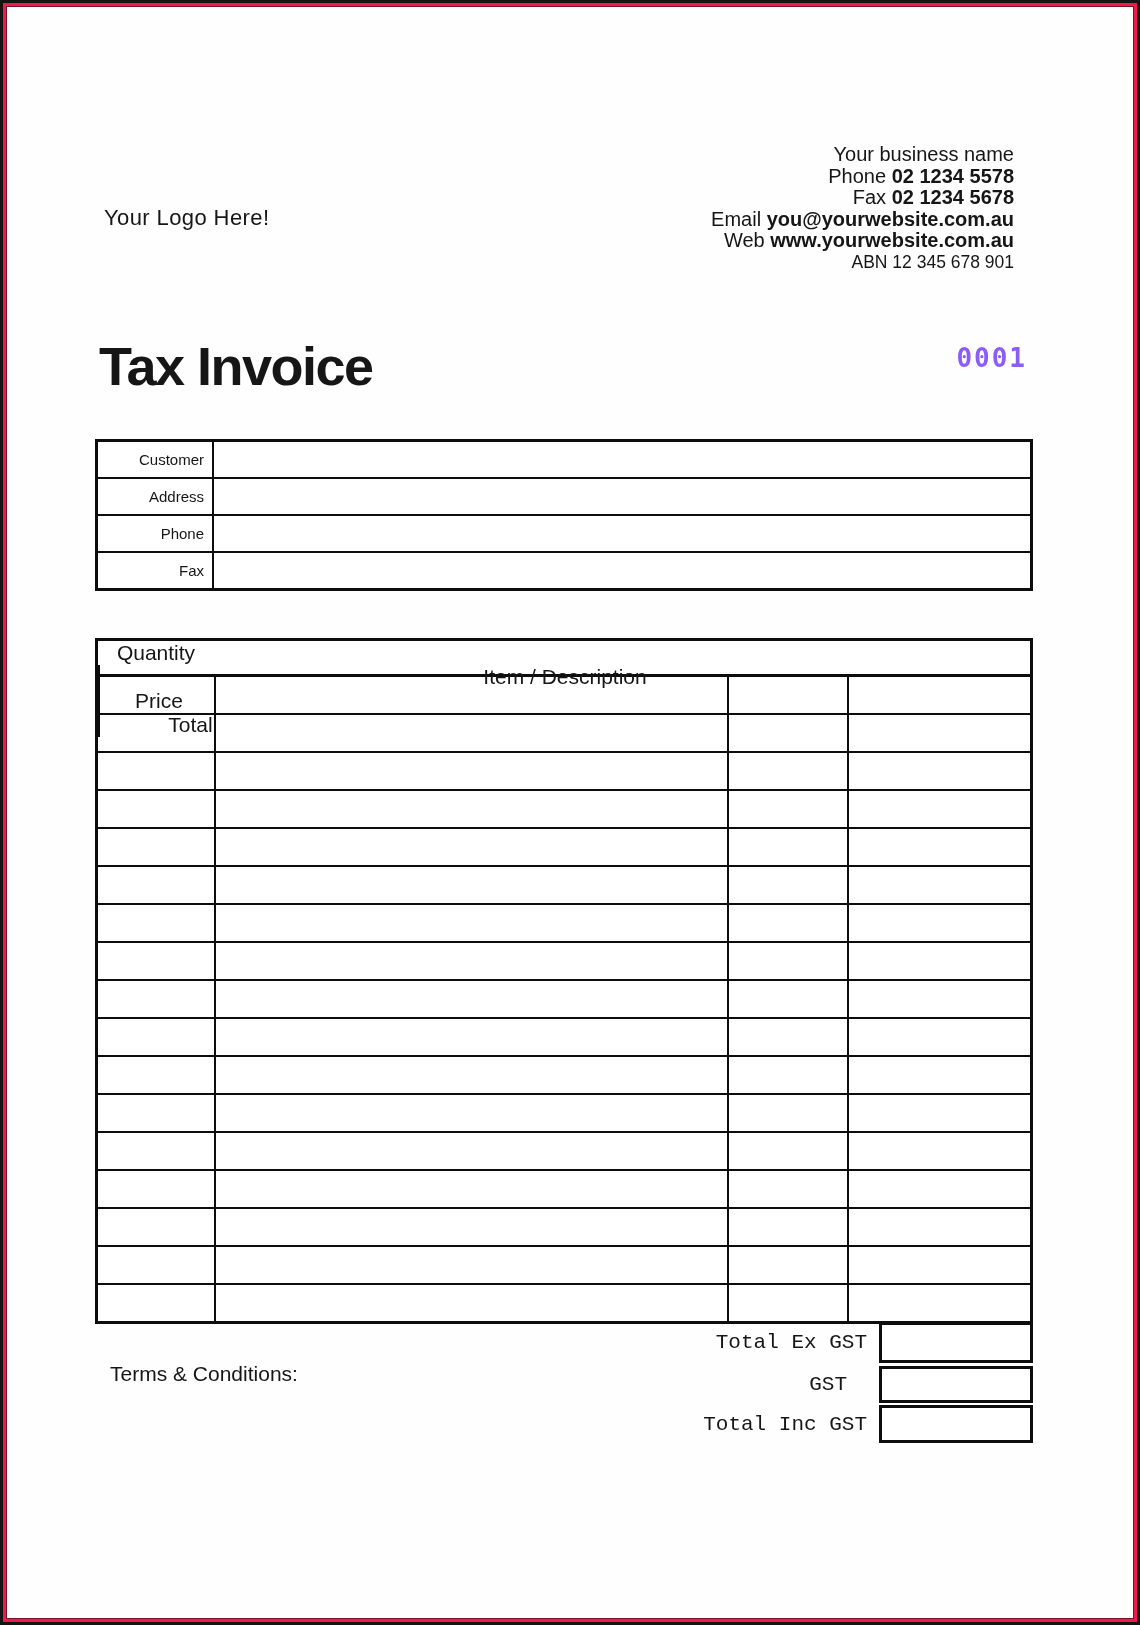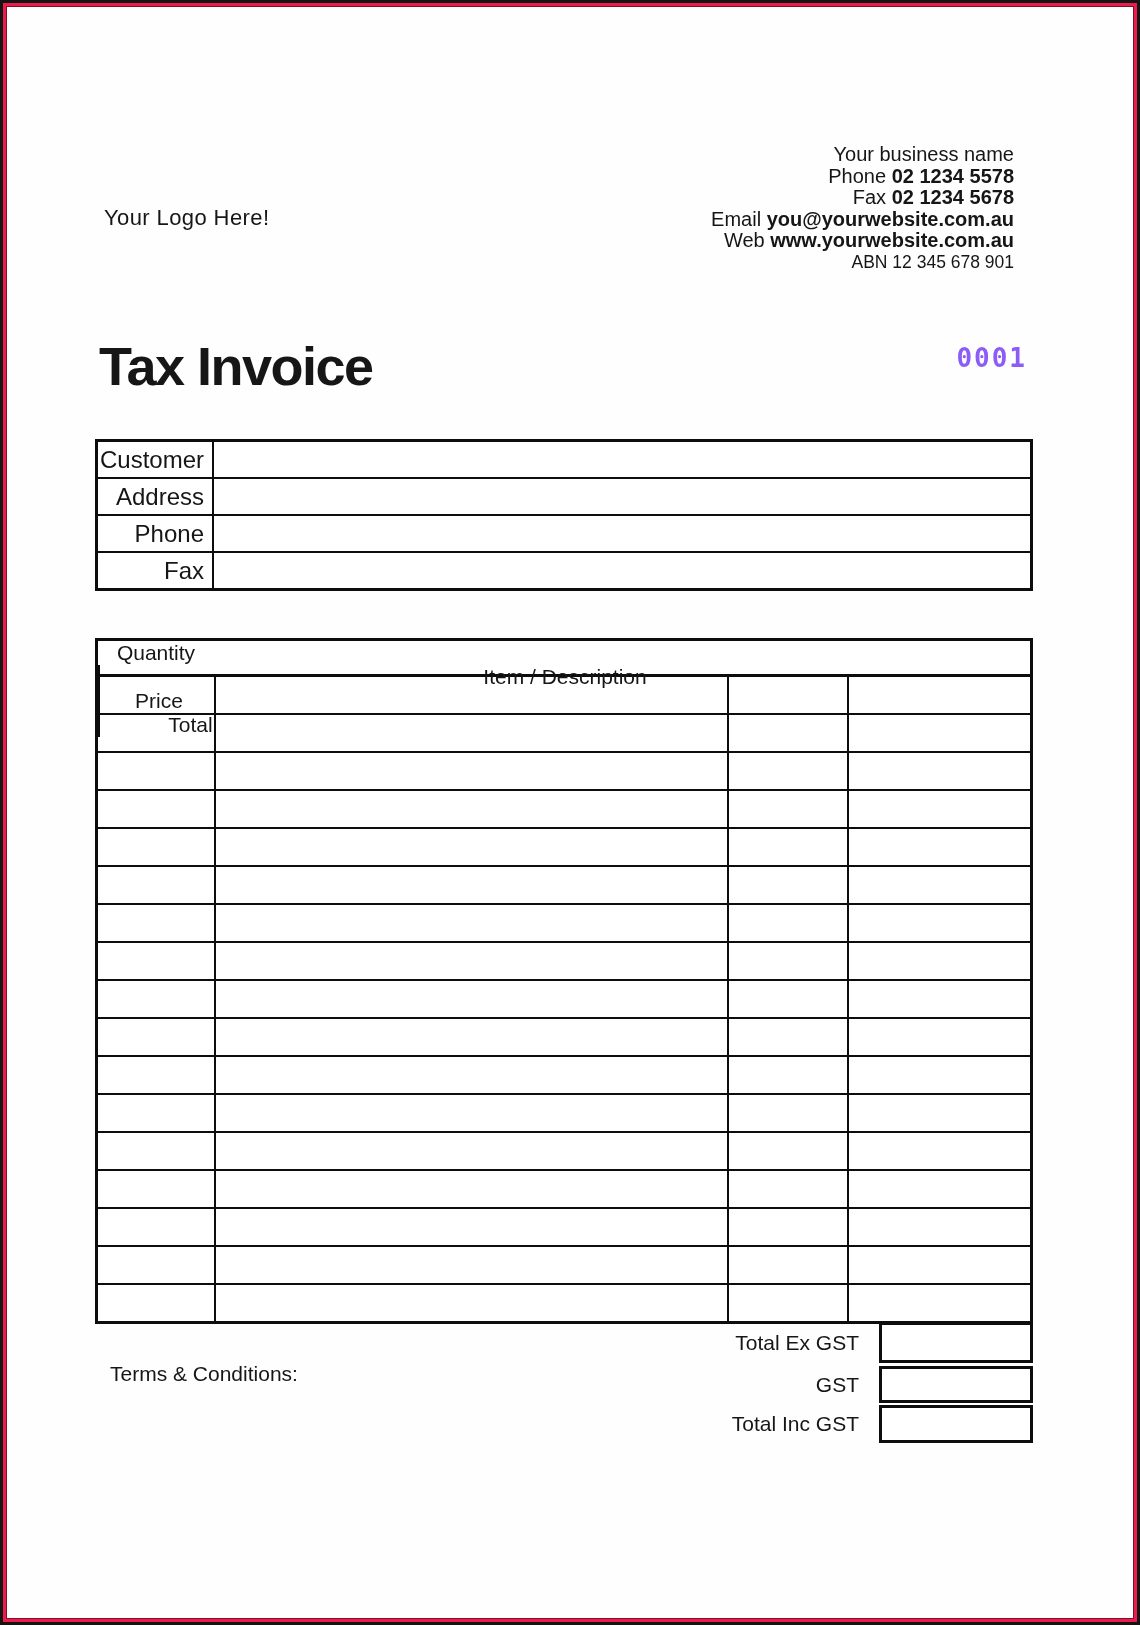--- a/index.html
+++ b/index.html
@@ -55,21 +55,21 @@
     position:absolute; left:92px; top:436px; width:938px;
     box-sizing:border-box; border:3px solid #0d0d0d;
     background:#fff;
   }
   .crow { display:flex; height:35px; border-top:2px solid #0d0d0d; }
   .crow:first-child { border-top:none; }
   .clabel {
     width:116px; box-sizing:border-box;
     border-right:2px solid #0d0d0d;
     display:flex; align-items:center; justify-content:flex-end;
-    padding-right:8px; font-size:24px;
+    padding-right:8px; font-size:15px;
   }
   .cvalue { flex:1; }
 
   
   .items {
     position:absolute; left:92px; top:635px; width:938px;
     box-sizing:border-box; border:3px solid #0d0d0d;
     background:#fff;
   }
   .ihead { display:flex; height:33px; border-bottom:3px solid #0d0d0d; font-size:21px;flex-direction:column; }
@@ -82,28 +82,28 @@
   .c2 { width:120px; border-left:2px solid #0d0d0d; }
   .c3 { width:183px; border-left:2px solid #0d0d0d; }
 
   
   .trow {
     position:absolute; left:92px; width:938px;
     display:flex; align-items:stretch;
   }
   .tlabel {
     flex:1; display:flex; align-items:center; justify-content:flex-end;
-    padding-right:20px; font-size:21px;
+    padding-right:12px; font-size:21px;font-family:Liberation Mono, monospace;
   }
   .tbox {
     width:154px; box-sizing:border-box;
     border:3px solid #0d0d0d; background:#fff;
   }
   #trow0 { top:1319px; height:41px; }
-  #trow1 { top:1363px; height:37px; }
+  #trow1 { top:1363px; height:37px;gap:20px; }
   #trow2 { top:1402px; height:38px; }
 
   .terms {
     position:absolute; left:107px; top:1359px;
     font-size:21px;
   }
 </style>
 </head>
 <body>
 

